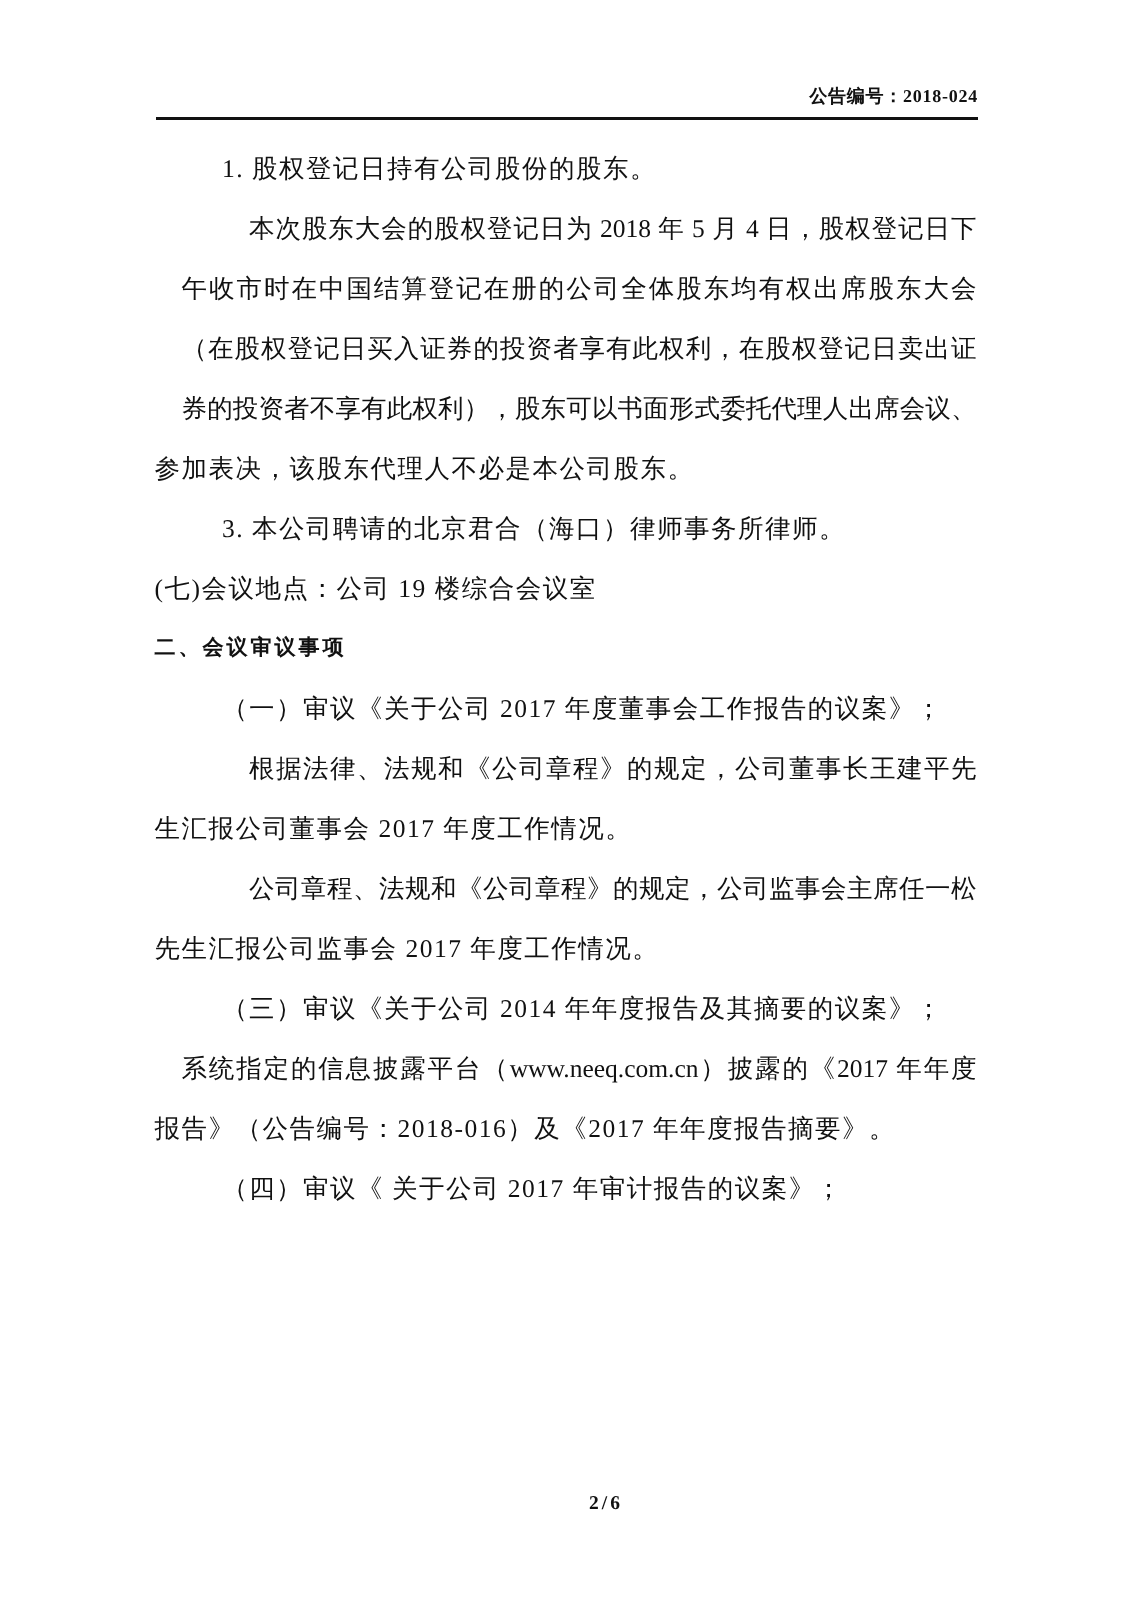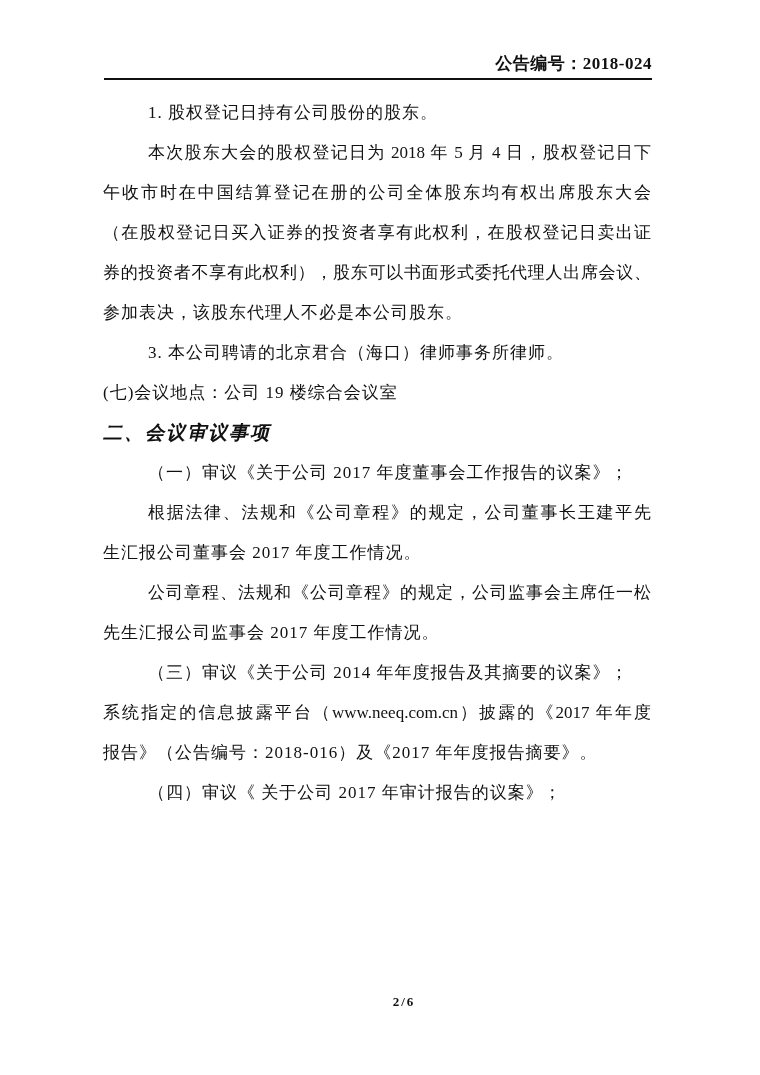--- a/index.html
+++ b/index.html
@@ -21,21 +21,21 @@
     position: absolute;
     top: 0;
     left: 104px;
     right: 108px;
     padding-top: 52px;
     border-bottom: 2px solid #111111;
     height: 26px;
   }
   .doc-number {
     text-align: right;
-    font-size: 17px;
+    font-size: 12px;
     font-weight: bold;
     letter-spacing: 0.5px;
     line-height: 24px;
     white-space: nowrap;
   }
   
   .body {
     position: absolute;
     top: 93px;
     left: 103px;
@@ -48,29 +48,29 @@
     letter-spacing: 1px;
     white-space: nowrap;
     text-align: left;
   }
   .line.full {
     white-space: normal;
     text-align: justify;
     text-align-last: justify;
     text-justify: inter-character;
     letter-spacing: 0;
+    margin-left: 18px;
   }
   .line.indent {
     text-indent: 45px;
   }
   .line.heading {
     font-weight: bold;
-    font-size: 19px;
+    font-size: 14px;
     letter-spacing: 2px;
-    font-style: italic;
   }
   
   .footer {
     position: absolute;
     top: 994px;
     left: 0;
     width: 100%;
     text-align: center;
     font-size: 13px;
     font-weight: bold;

